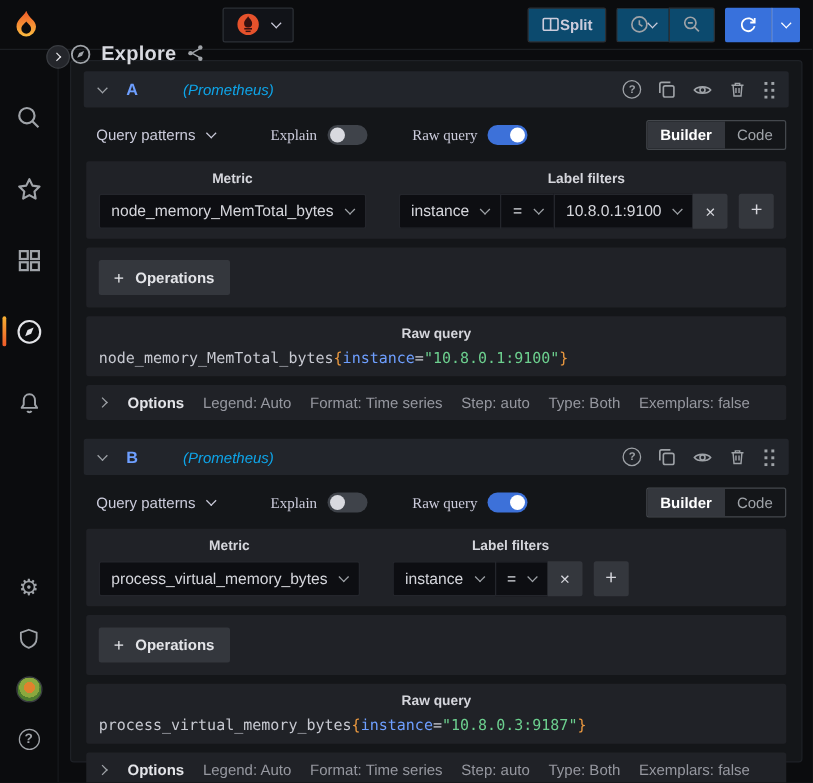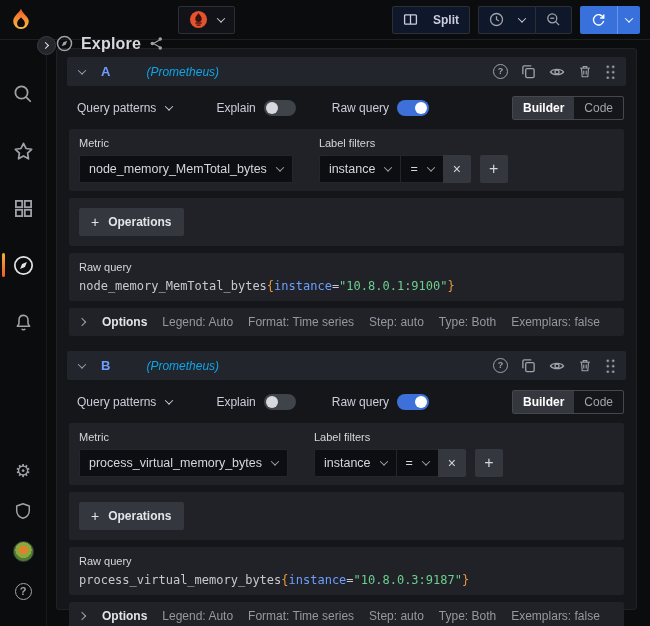--- a/index.html
+++ b/index.html
@@ -12,32 +12,32 @@
   }
   svg { display:block; }
 
   
   .topbar {
     height:40px; display:flex; align-items:center;
     padding:0 10px 0 8px; border-bottom:1px solid #1c1f23;
     background:#0b0c0e; position:relative; z-index:5;
   }
   .logo { width:26px; height:26px; margin-right:22px; }
-  .page-head { display:flex; align-items:center; gap:8px;margin-top:48px; }
+  .page-head { display:flex; align-items:flex-start; gap:8px;margin-top:48px; }
   .page-title { font-size:16px; font-weight:600; color:#d8d9df; letter-spacing:.2px; }
   .icon { color:#9fa3a8; }
   .ds-picker {
     margin-left:14px; height:28px; display:flex; align-items:center; gap:10px;
     background:#111318; border:1px solid #2c3036; border-radius:2px; padding:0 10px;
     cursor:pointer;
   }
   .topbar-right { margin-left:auto; display:flex; align-items:center; gap:8px; }
   .tb-btn {
-    height:28px; display:flex; align-items:center; gap:15px; padding:0 10px;
-    background:#0f172a; border:1px solid #2c3036; border-radius:2px;
+    height:28px; display:flex; align-items:center; gap:0; padding:0 10px;
+    background:#0c4a6e; border:1px solid #2c3036; border-radius:2px;
     color:#ccccdc; font-weight:600; font-size:12px; cursor:pointer;
   }
   .tb-group { display:flex; align-items:center; }
   .tb-group .tb-btn:first-child { border-right:none; border-radius:2px 0 0 2px; }
   .tb-group .tb-btn:last-child  { border-radius:0 2px 2px 0; }
   .refresh-btn {
     height:28px; display:flex; align-items:center; border-radius:2px; overflow:hidden;
     cursor:pointer;
   }
   .refresh-main { height:100%; display:flex; align-items:center; padding:0 11px; background:#3871dc; color:#fff; }
@@ -104,33 +104,33 @@
   .qr-actions > * { cursor:pointer; }
   .drag-dots {
     width:11px; height:15px;
     background-image:radial-gradient(circle, #9fa3a8 1.3px, transparent 1.5px);
     background-size:5.5px 5.5px; background-position:0 0;
   }
 
   .qr-body { padding:7px 2px 2px 2px; }
   .toolbar { display:flex; align-items:center; height:26px; margin:2px 0 8px 2px;justify-content:center; }
   .patterns-select { display:flex; align-items:center; gap:10px; padding:0 8px 0 6px; color:#ccccdc; cursor:pointer; }
-  .tglwrap { display:flex; align-items:center; gap:8px; margin-left:36px; cursor:pointer; }
+  .tglwrap { display:flex; align-items:center; gap:8px; margin-left:36px; cursor:pointer;font-family:Liberation Serif, serif; }
   .tgl { width:32px; height:16px; border-radius:9px; background:#3f434a; position:relative; }
   .tgl::after { content:""; position:absolute; top:2px; left:2px; width:12px; height:12px; border-radius:50%; background:#d8d9df; }
   .tgl.on { background:#3d71d9; }
   .tgl.on::after { left:auto; right:2px; background:#fff; }
   .mode-switch {
     margin-left:auto; display:flex; border:1px solid #44484d; border-radius:2px; overflow:hidden; height:24px;
   }
   .seg { padding:0 10px; display:flex; align-items:center; color:#9fa3a8; font-size:12px; cursor:pointer; }
   .seg.selected { background:#34373d; color:#fff; font-weight:700; }
 
   .panel { background:#202227; border-radius:2px; padding:8px 10px; margin-bottom:7px; }
-  .field-label { font-size:11px; font-weight:400; color:#d5d6dc; margin-bottom:6px; }
+  .field-label { font-size:11px; font-weight:700; color:#d5d6dc; margin-bottom:6px;text-align:center; }
   .builder-row { display:flex; gap:26px; }
   .filters-line { display:flex; align-items:center; gap:0; }
   .select {
     height:28px; background:#0d0e12; border:1px solid #24262c; border-radius:2px;
     display:flex; align-items:center; gap:10px; padding:0 9px; color:#d5d6dc; cursor:pointer;
     white-space:nowrap; font-size:12.5px;
   }
   .select .chev { color:#9fa3a8; }
   .filters-line .select { border-radius:0; border-right:none; }
   .filters-line .select:first-child { border-radius:2px 0 0 2px; }
@@ -358,20 +358,24 @@
                 <div style="display:flex; align-items:center;">
                   <div class="filters-line">
                     <div class="select">
                       <span>instance</span>
                       <span class="chev down"></span>
                     </div>
                     <div class="select">
                       <span>=</span>
                       <span class="chev down"></span>
                     </div>
+                    <div class="select">
+                      <span>10.8.0.1:9100</span>
+                      <span class="chev down"></span>
+                    </div>
                     <div class="sq-btn">×</div>
                   </div>
                   <div class="sq-btn add-filter-btn">+</div>
                 </div>
               </div>
             </div>
           </div>
 
           <div class="panel">
             <div class="ops-btn">

